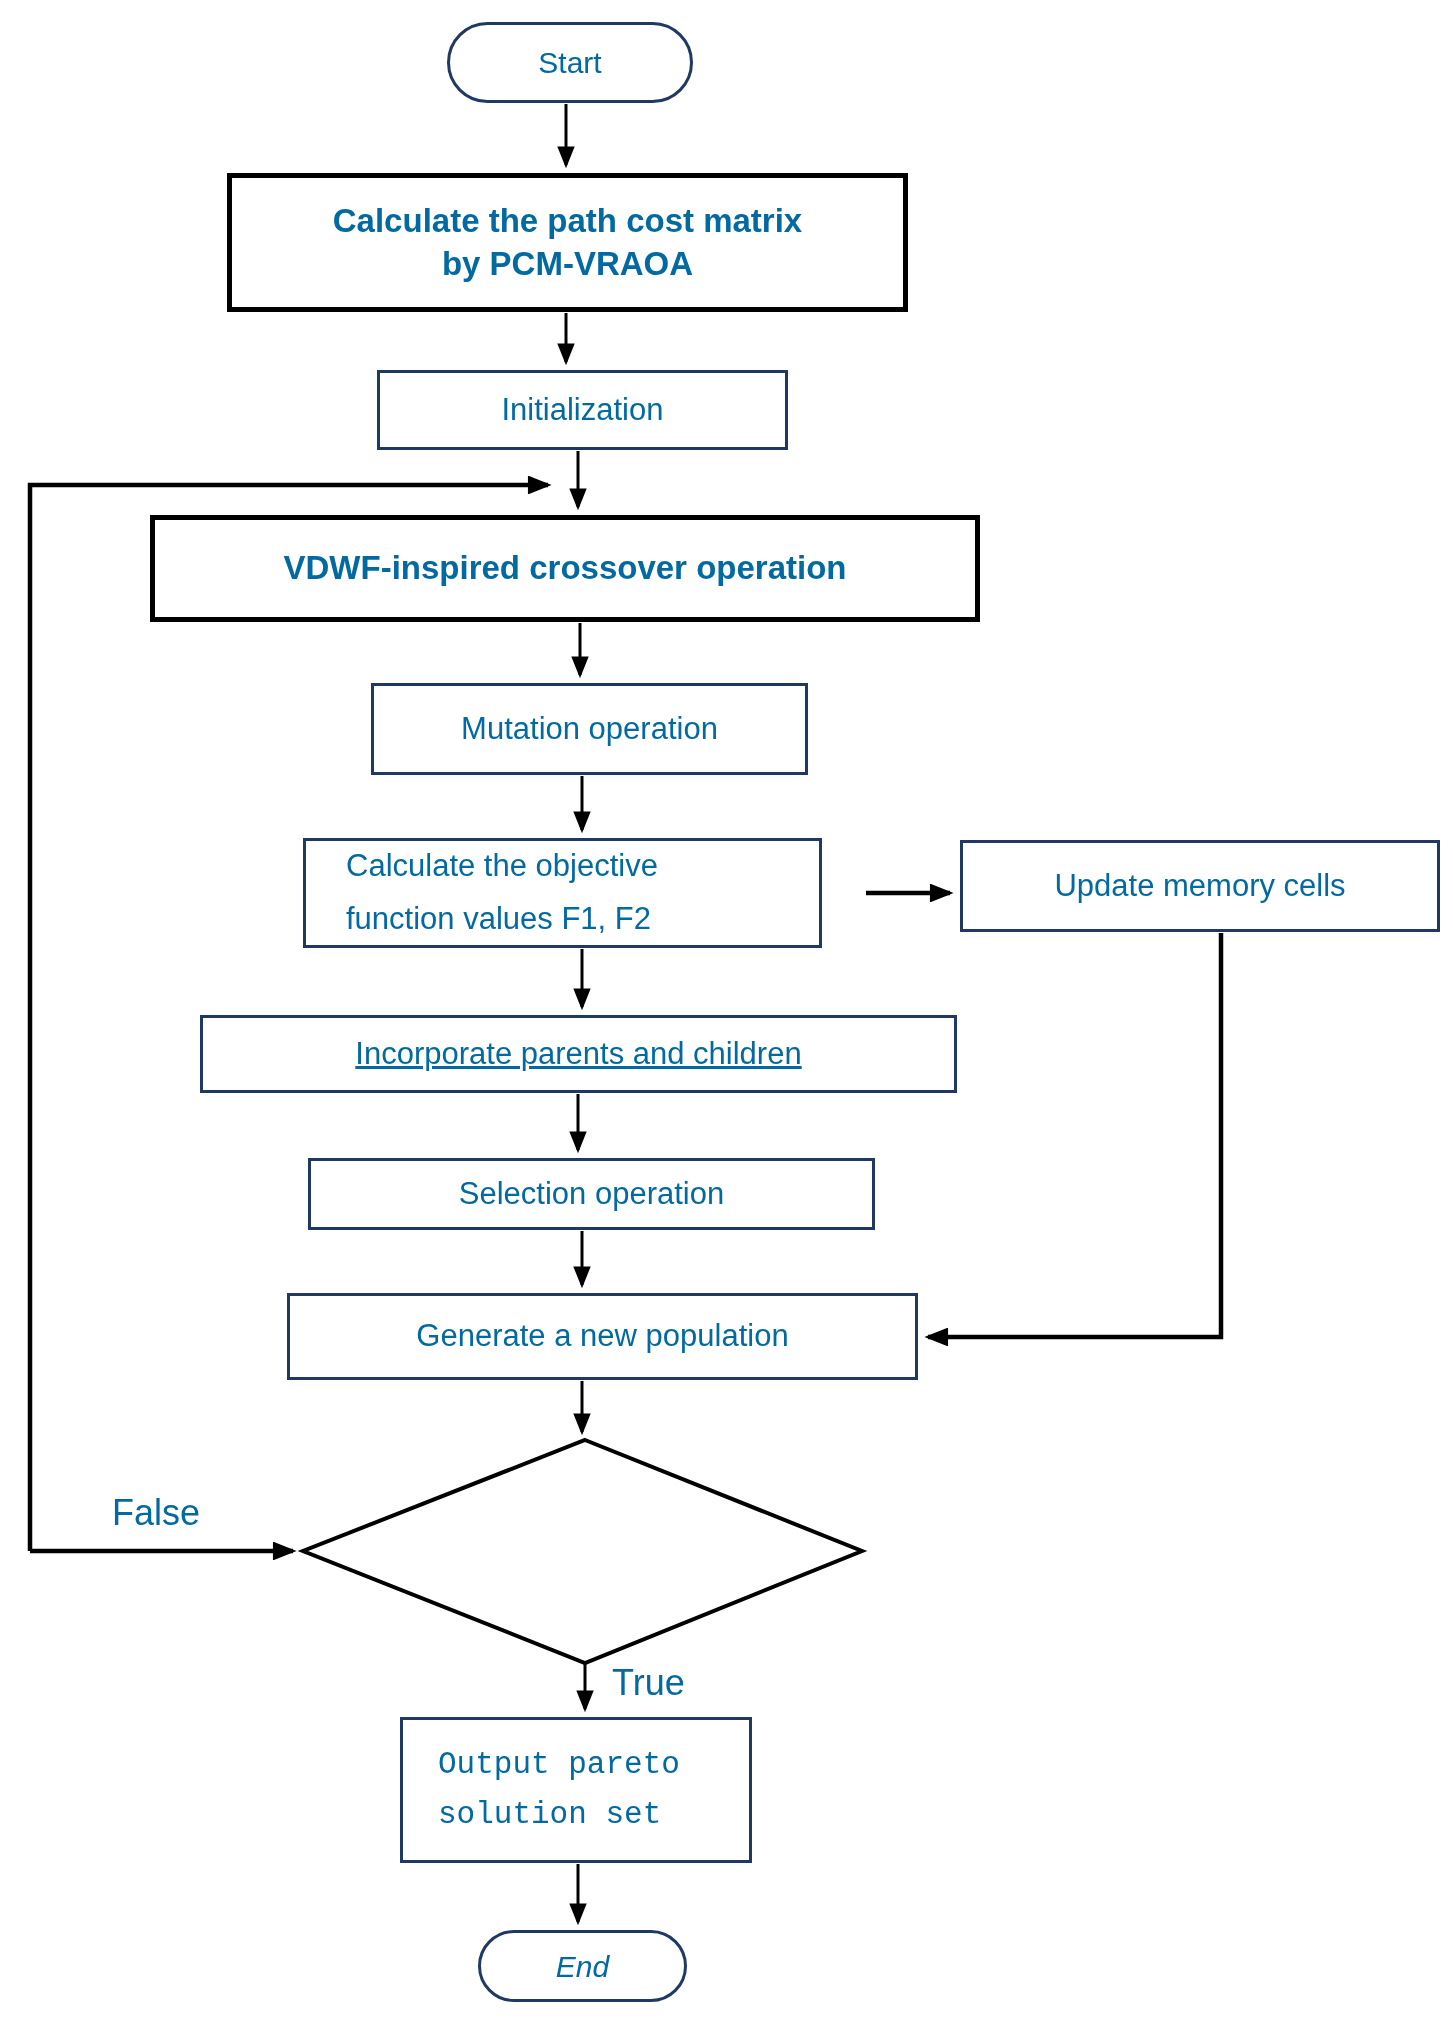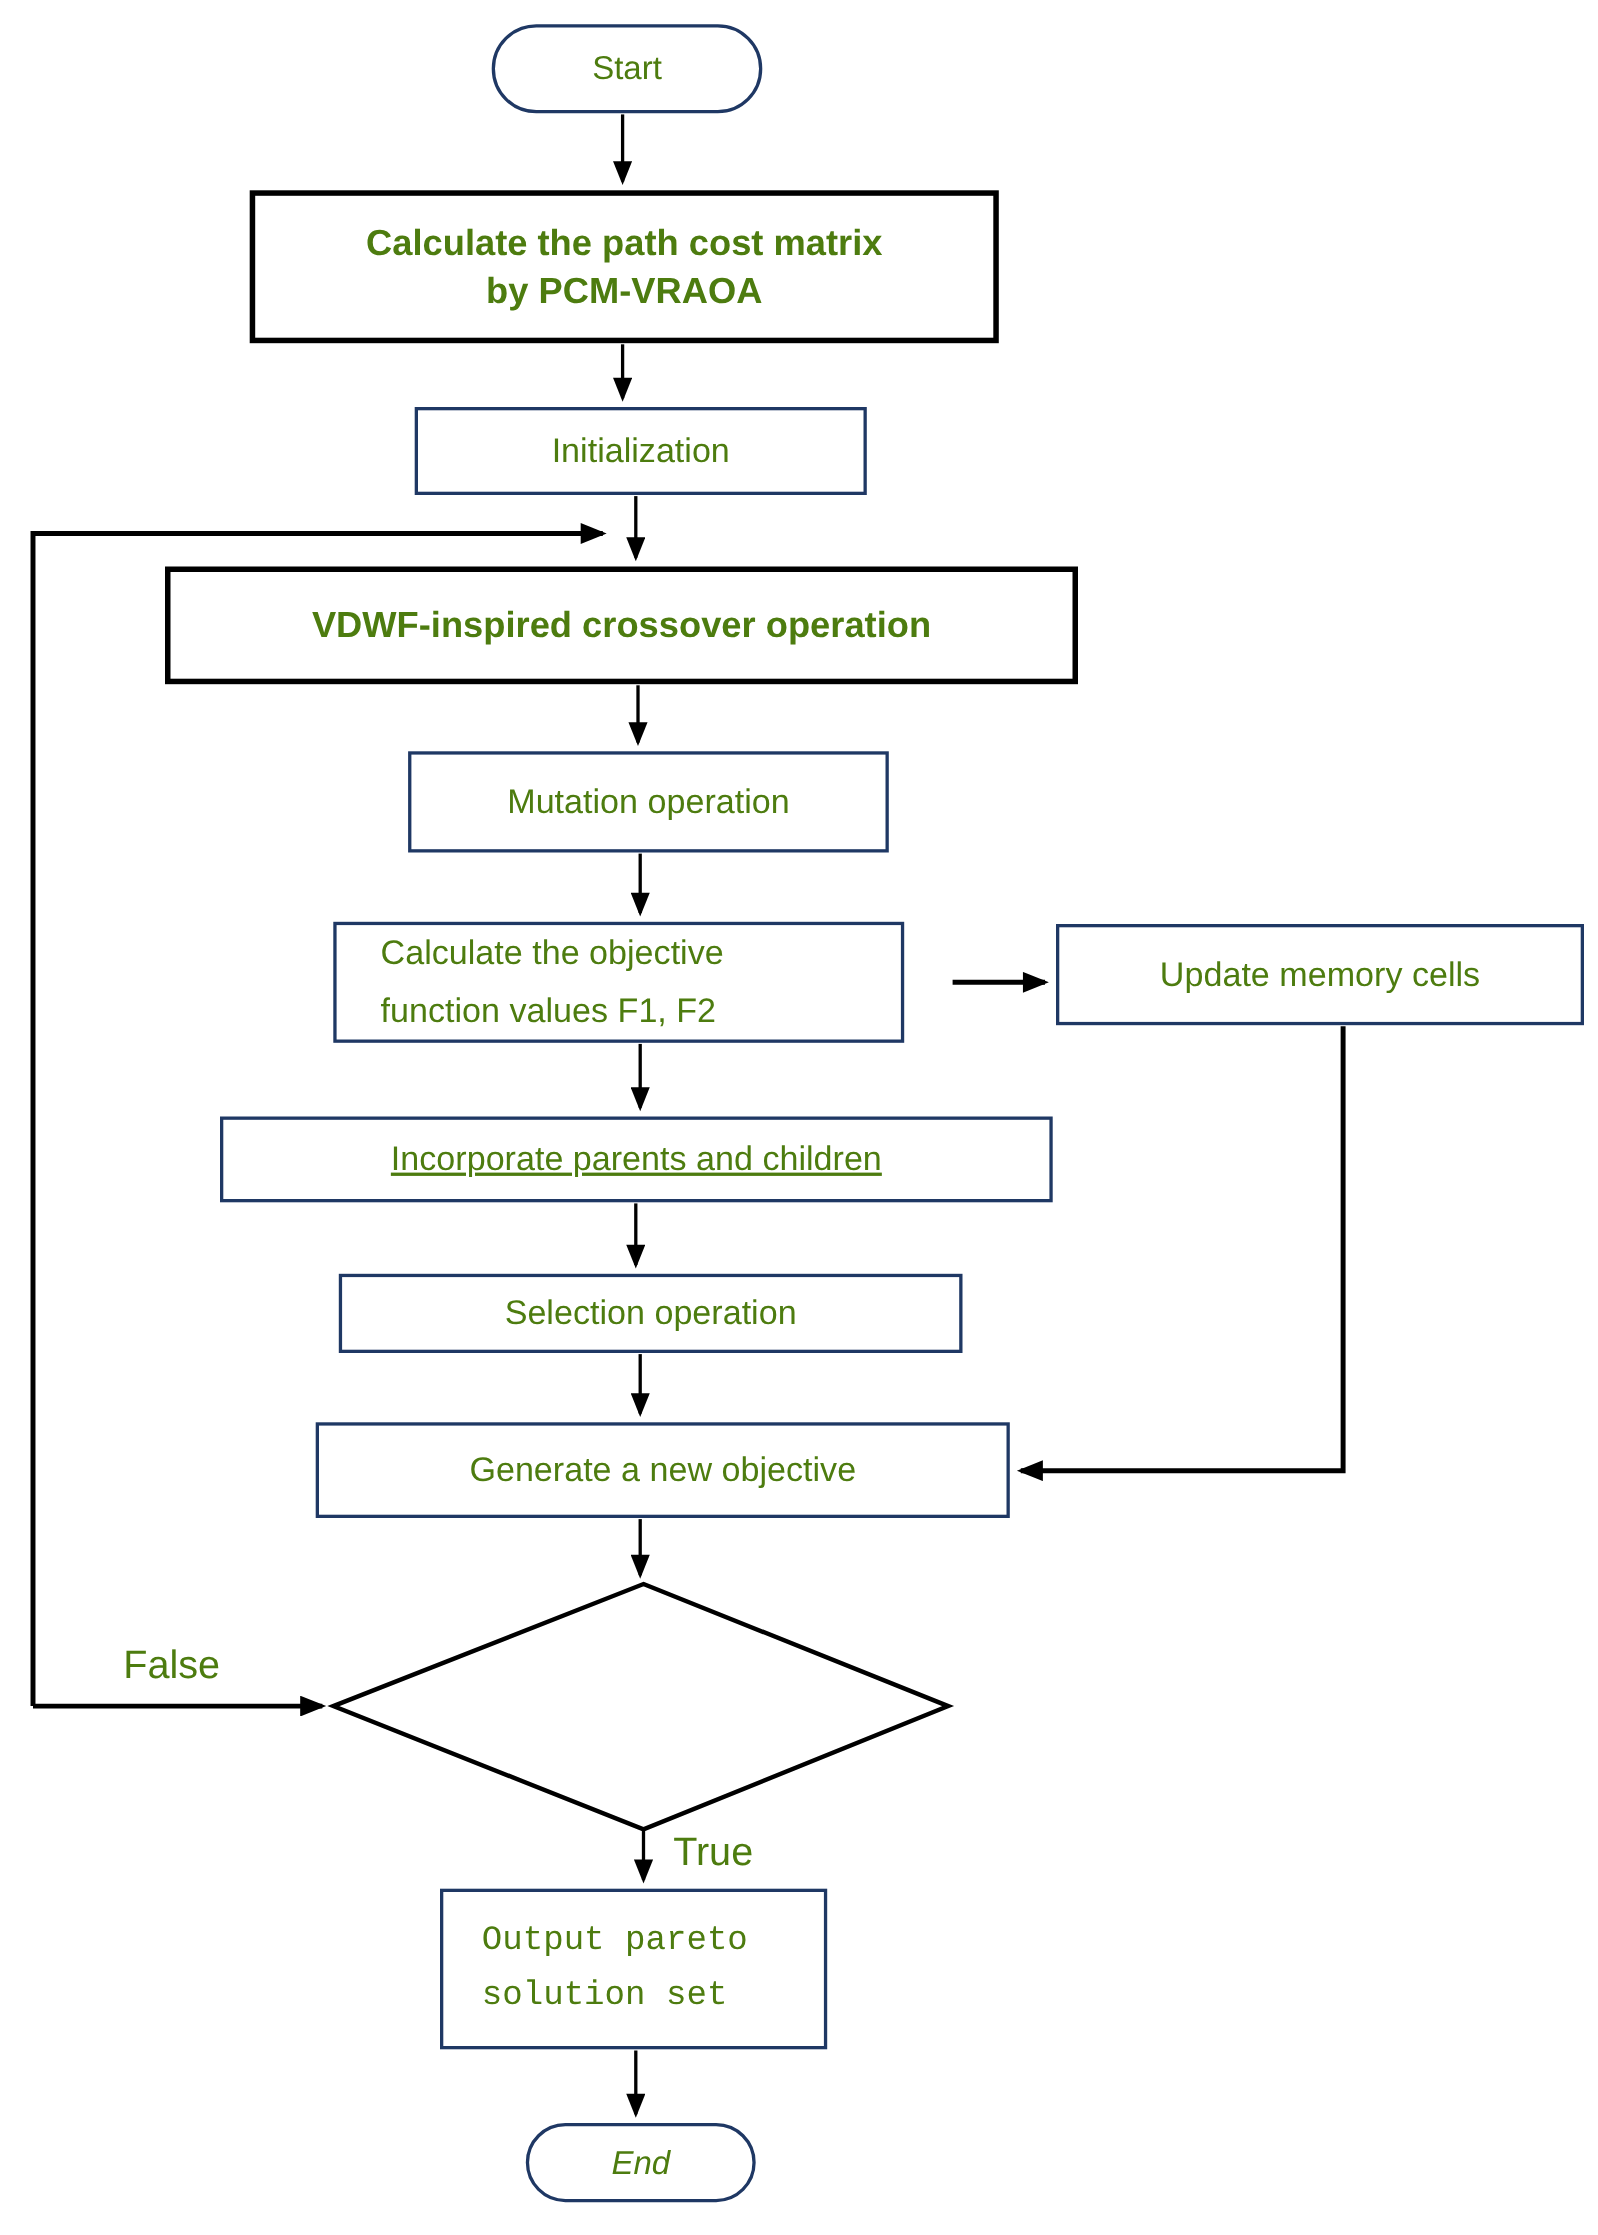--- a/index.html
+++ b/index.html
@@ -1,18 +1,18 @@
 <!DOCTYPE html>
 <html><head>
 <meta charset="utf-8">
 <style>
   html,body { margin:0; padding:0; background:#ffffff; }
   .stage {
     position:relative; width:1453px; height:2032px; background:#ffffff;
-    font-family:"Liberation Sans", sans-serif; color:#4d7c0f; overflow:hidden;
+    font-family:"Liberation Sans", sans-serif; color:#0369a1; overflow:hidden;
   }
   .stage svg.wires { position:absolute; left:0; top:0; width:1453px; height:2032px; }
   .node {
     position:absolute; box-sizing:border-box; background:#ffffff;
     display:flex; flex-direction:column; align-items:center; justify-content:center;
     text-align:center; line-height:1.3;
   }
   .navy   { border:3px solid #1f3864; }
   .heavy  { border:5px solid #000000; font-weight:bold; }
   .pill   { border-radius:45px; }
@@ -116,21 +116,21 @@
 
   <div class="node navy fs31" id="n-incorporate">
     <span>Incorporate parents and children</span>
   </div>
 
   <div class="node navy fs31" id="n-selection">
     <span>Selection operation</span>
   </div>
 
   <div class="node navy fs31" id="n-generate">
-    <span>Generate a new objective</span>
+    <span>Generate a new population</span>
   </div>
 
 
   <div class="node navy fs31 leftal" id="n-output" style="line-height:1.6;font-family:Liberation Mono, monospace;">
     <span>Output pareto</span>
     <span>solution set</span>
   </div>
 
   <div class="node navy pill fs30" id="n-end">
     <span>End</span>

